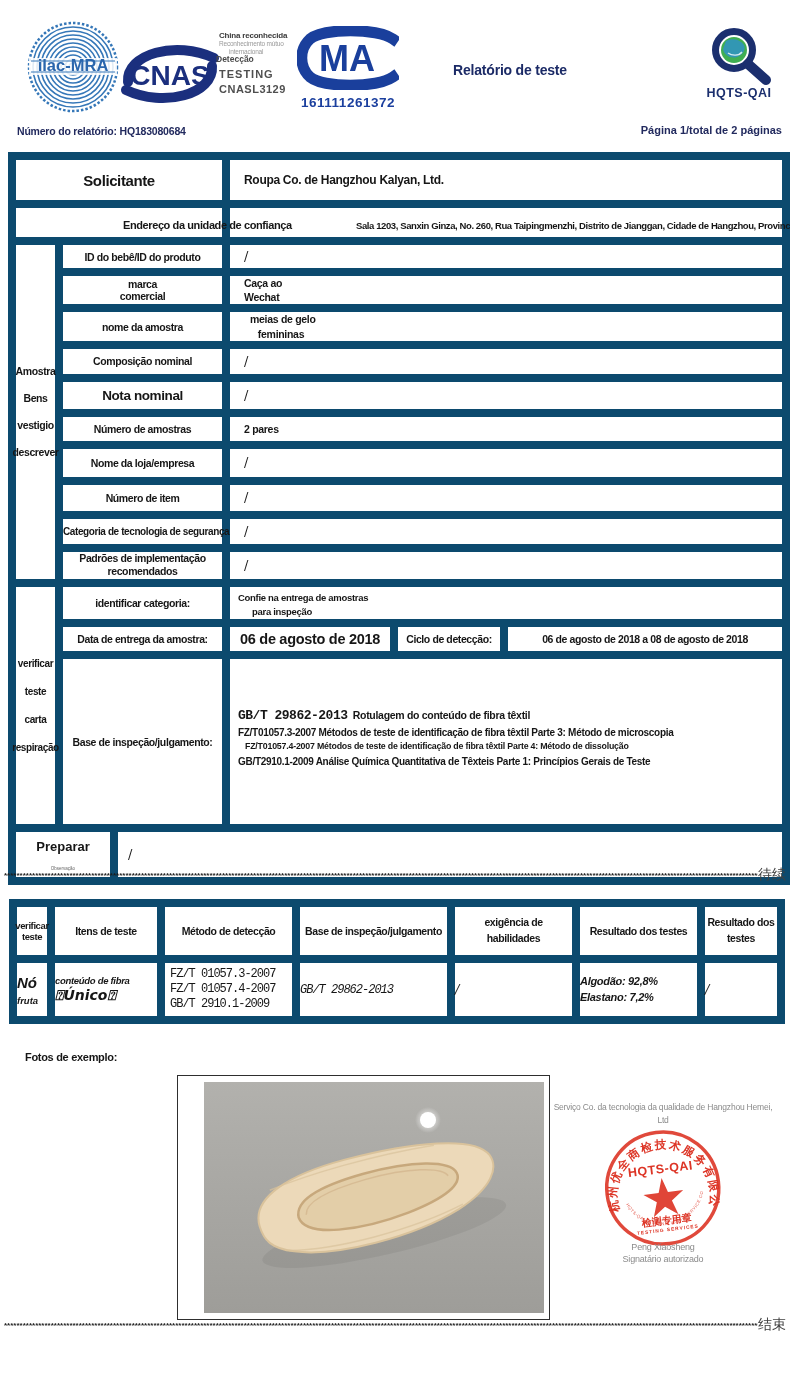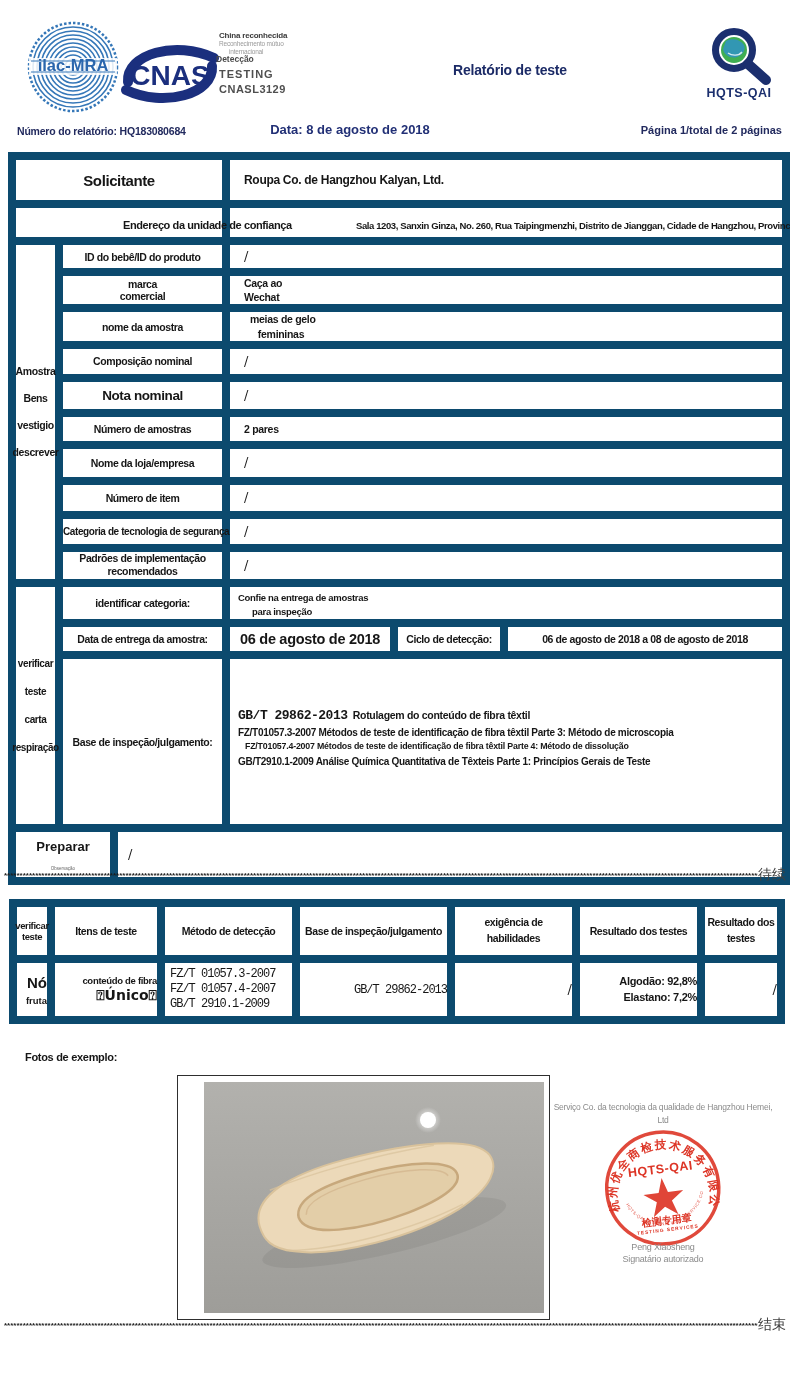--- a/index.html
+++ b/index.html
@@ -42,21 +42,21 @@
   .base-l4 { font-size:10px;  font-weight:bold; letter-spacing:-0.3px; margin-top:5px; }
   .prep-cell { text-align:center; }
   .prep-main { font-weight:bold; font-size:13px; }
   .prep-sub  { font-size:4.5px; color:#666; margin-top:12px; }
 
   .sep-line { display:flex; align-items:center; width:782px; }
   .sep-stars { flex:1; overflow:hidden; white-space:nowrap; font-size:8px; letter-spacing:0px; color:#1d1d1d; font-weight:bold; }
   .sep-label { font-size:14px; color:#404040; white-space:nowrap; font-family:"DejaVu Sans",sans-serif; }
 
   .t2-head { text-align:center; font-weight:bold; font-size:10.5px; letter-spacing:-0.4px; white-space:pre-line; }
-  .t2-cell { text-align:right; }
+  .t2-cell { text-align:left;font-style:italic; }
   .t2-left-head { display:flex; flex-direction:column; justify-content:space-between; height:100%; padding:6px 0;
                   align-items:center; font-weight:bold; font-size:9.5px; letter-spacing:-0.4px; }
   .no-big { font-weight:bold; font-size:15px; }
   .no-small { font-size:9.5px; font-weight:bold; margin-top:4px; }
   .item-l1 { font-size:9.5px; font-weight:bold; letter-spacing:-0.3px; }
   .item-l2 { font-size:14px; font-weight:bold; font-family:"DejaVu Sans",sans-serif; margin-top:1px; }
   .metodo-cell { font-family:"Liberation Mono",monospace; font-size:12px; letter-spacing:-1px; white-space:pre-line;
                  text-align:left; padding-left:5px; line-height:1.25; }
   .base2-cell { font-family:"Liberation Mono",monospace; font-size:12px; letter-spacing:-1px; }
   .result-cell { font-size:11px; font-weight:bold; white-space:pre-line; letter-spacing:-0.3px; line-height:1.45; }
@@ -104,36 +104,42 @@
 
   <div class="abs cnas-textcol" style="left:219px; top:31px; width:85px;">
     <div class="t1">China reconhecida</div>
     <div class="t2">Reconhecimento mútuo</div>
     <div class="t3">internacional</div>
     <div class="t4">Detecção</div>
     <div class="t5">TESTING</div>
     <div class="t6">CNASL3129</div>
   </div>
 
+  <div class="abs" style="left:297px; top:26px;">
+    <svg width="102" height="64" viewBox="0 0 102 64">
+      <path d="M96,13 C80,2 26,2 13,13 C2,23 2,41 13,51 C26,62 80,62 96,51" fill="none" stroke="#1a3f9c" stroke-width="11" stroke-linecap="square"></path>
+      <text x="50" y="45" text-anchor="middle" font-size="36" font-weight="bold" fill="#1a3f9c" font-family="Liberation Sans, sans-serif">MA</text>
+    </svg>
+    <div class="cma-number" style="text-align:center; margin-top:1px;">161111261372</div>
+  </div>
 
   <div class="abs report-title" style="left:420px; top:62px; width:180px; text-align:center;">Relatório de teste</div>
 
   <div class="abs" style="left:694px; top:26px; width:90px; text-align:center;">
     <svg width="74" height="60" viewBox="0 0 74 60" style="display:block; margin:0 auto;">
       <circle cx="32" cy="24" r="13" fill="#3fae52"></circle>
       <path d="M24,15 C30,12 38,13 42,19 C44,23 41,29 35,31 C28,33 22,29 21,23 Z" fill="#2f8fd4" opacity="0.75"></path>
       <path d="M26,27 C30,30 37,30 40,26" fill="none" stroke="#ffffff" stroke-width="1.4" opacity="0.8"></path>
       <circle cx="32" cy="24" r="18.5" fill="none" stroke="#1b2f6e" stroke-width="7"></circle>
       <line x1="46" y1="38" x2="64" y2="54" stroke="#1b2f6e" stroke-width="10" stroke-linecap="round"></line>
     </svg>
     <div class="hqts-label">HQTS-QAI</div>
   </div>
 
   <div class="abs hdr-small navy" style="left:17px; top:125px;">Número do relatório: HQ183080684</div>
-  <div class="abs navy" style="left:200px; top:122px; width:300px; text-align:center; font-size:13px; font-weight:bold; color:#223076;">Data: 8 de agosto de 2018</div>
   <div class="abs navy" style="left:560px; top:124px; width:222px; text-align:right; font-size:11px; font-weight:bold;">Página 1/total de 2 páginas</div>
 
   <table class="abs" style="left:8px; top:152px; width:774px;">
     <colgroup>
       <col style="width:47px">
         <col style="width:55px">
         <col style="width:112px">
       <col style="width:168px">
         <col style="width:110px">
         <col style="width:282px">

